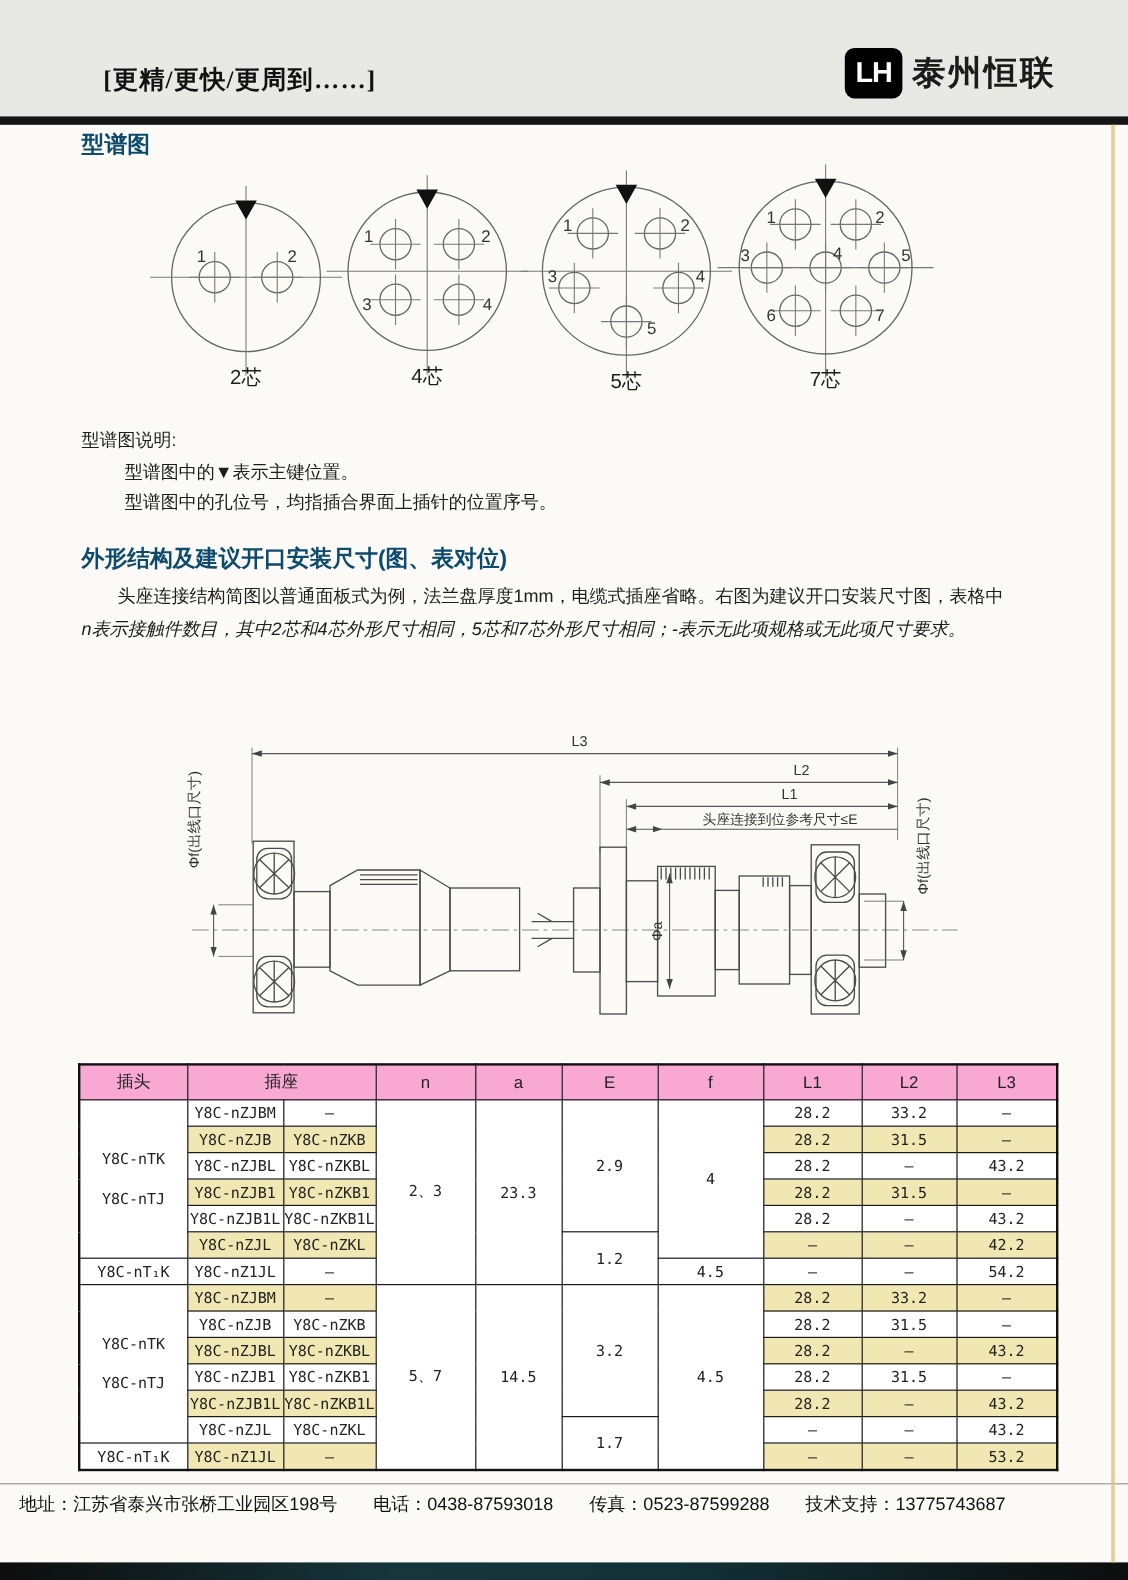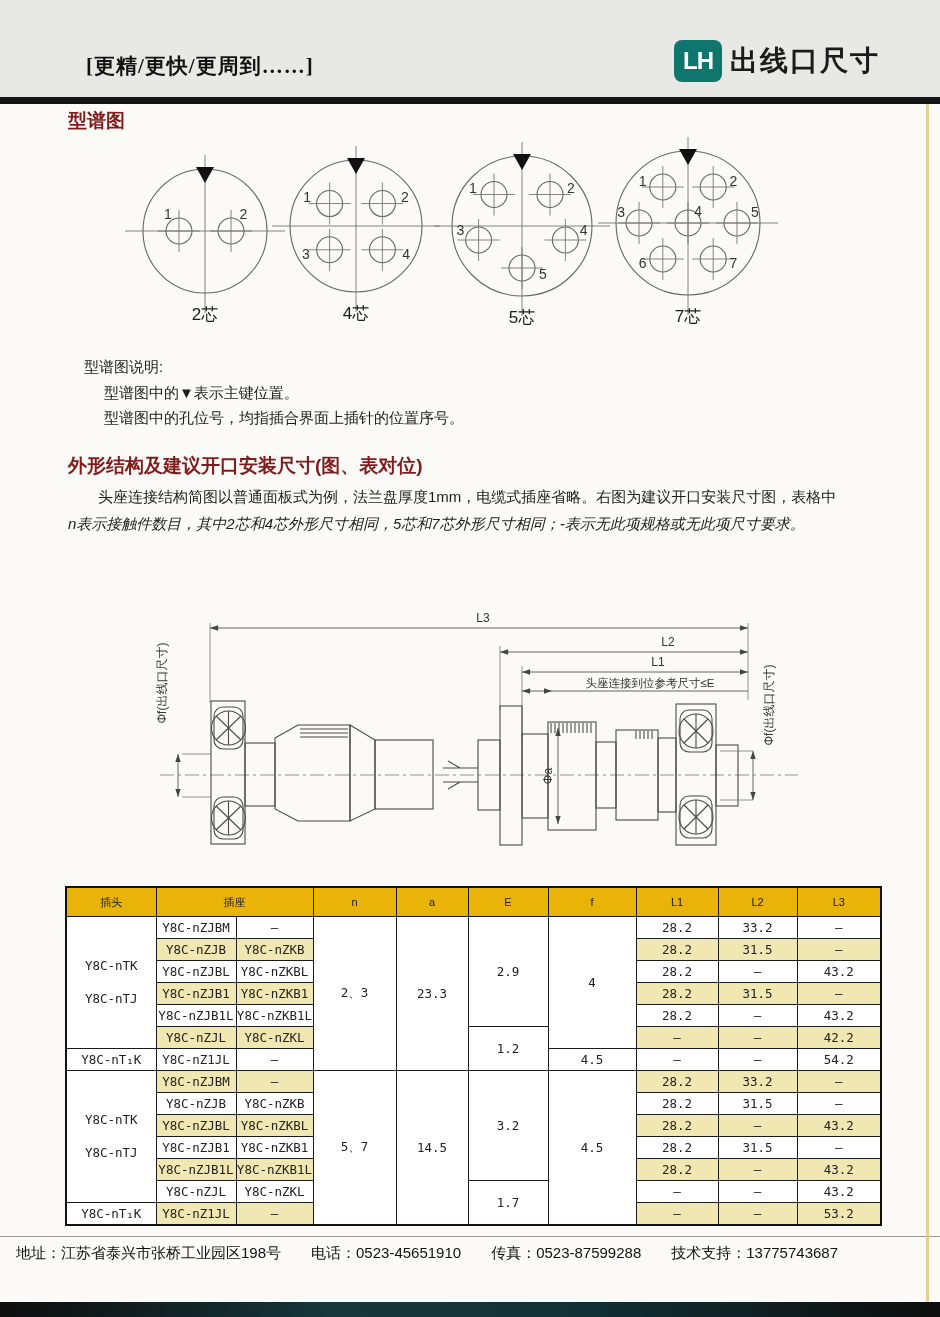--- a/index.html
+++ b/index.html
@@ -7,76 +7,76 @@
     width:940px;height:1317px;position:relative;overflow:hidden;
     background:#fbfaf6;
     font-family:"Liberation Sans","DejaVu Sans",sans-serif;
     color:#222;
   }
   
   .page-header{position:absolute;left:0;top:0;width:940px;height:97px;background:#e8e8e4;}
   .slogan{position:absolute;left:86px;top:52px;font-family:"Liberation Serif","DejaVu Serif",serif;
           font-size:21px;font-weight:bold;color:#111;letter-spacing:1px;}
   .logo{position:absolute;right:60px;top:40px;display:flex;align-items:center;gap:8px;}
-  .logo-mark{width:48px;height:42px;background:#0f766e;border-radius:8px 8px 8px 8px;
+  .logo-mark{width:48px;height:42px;background:#000000;border-radius:8px 8px 8px 8px;
              color:#fff;font-weight:bold;font-size:24px;display:flex;align-items:center;justify-content:center;
              letter-spacing:-1px;}
   .logo-text{font-size:28px;font-weight:bold;color:#1b1b1b;letter-spacing:2px;}
   .black-bar{position:absolute;left:0;top:97px;width:940px;height:7px;background:#151515;}
   
-  .sec-title{position:absolute;font-size:19px;font-weight:bold;color:#7f1d1d;}
+  .sec-title{position:absolute;font-size:19px;font-weight:bold;color:#0c4a6e;}
   #title1{left:68px;top:108px;}
   #title2{left:68px;top:453px;}
   
   .diagram{position:absolute;width:190px;height:212px;}
   #diagbox0{left:110px;top:136px;}
   #diagbox1{left:261px;top:131px;}
   #diagbox2{left:427px;top:131px;}
   #diagbox3{left:593px;top:128px;}
   
   .note-line{position:absolute;font-size:15px;color:#1c1c1c;}
-  #note0{left:68px;top:358px;margin-left:16px;}
+  #note0{left:68px;top:358px;}
   #note1{left:104px;top:384px;}
   #note2{left:104px;top:409px;}
   .para-line{position:absolute;left:68px;width:845px;font-size:15px;color:#1c1c1c;}
   #para0{top:488px;text-indent:30px;}
   #para1{top:515px;font-style:italic;}
   
   #drawing{position:absolute;left:148px;top:588px;}
   #drawing .part{fill:none;stroke:#4a4a4a;stroke-width:1.1;}
   #drawing .dim{stroke:#555;stroke-width:0.9;fill:none;}
   #drawing .ext{stroke:#777;stroke-width:0.8;}
   #drawing .cl{stroke:#888;stroke-width:0.9;stroke-dasharray:14 4 3 4;}
   #drawing text{fill:#333;font-size:12px;font-family:"Liberation Sans","DejaVu Sans",sans-serif;}
   #drawing .cnote{font-size:11.5px;}
   
   #spec-table{position:absolute;left:65px;top:886px;border-collapse:collapse;table-layout:fixed;
               background:#fff;font-size:12.5px;}
   #spec-table th,#spec-table td{border:1px solid #1a1a1a;text-align:center;vertical-align:middle;
               padding:0;height:21px;font-family:"DejaVu Sans Mono","Liberation Mono",monospace;}
-  #spec-table th{background:#eab308;font-family:"Liberation Sans","DejaVu Sans",sans-serif;
-              font-weight:normal;font-size:11px;height:28px;}
+  #spec-table th{background:#f9a8d4;font-family:"Liberation Sans","DejaVu Sans",sans-serif;
+              font-weight:normal;font-size:14px;height:28px;}
   #spec-table{border:2px solid #111;}
   #spec-table td.plug{white-space:pre-line;line-height:2.6;font-size:12.5px;}
   #spec-table tr.yrow td:not(.plug):not(.mid):not(.plug1){background:#f0e7b2;}
   
   .footer-rule{position:absolute;left:0;top:1236px;width:940px;height:1px;background:#9a9a96;}
   .footer{position:absolute;left:16px;top:1244px;display:flex;gap:30px;font-size:15px;font-weight:normal;color:#111;}
   .bottom-bar{position:absolute;left:0;top:1302px;width:940px;height:15px;
               background:linear-gradient(90deg,#0d0d0d 0%,#16363c 35%,#123238 60%,#0d0d0d 100%);}
   .scan-edge{position:absolute;left:926px;top:104px;width:3px;height:1198px;background:#dcc57f;opacity:.8;}
 </style>
 </head>
 <body>
 
 <div class="page-header">
   <div class="slogan">[更精/更快/更周到……]</div>
   <div class="logo">
     <div class="logo-mark">LH</div>
-    <div class="logo-text">出线口尺寸</div>
+    <div class="logo-text">泰州恒联</div>
   </div>
 </div>
 <div class="black-bar"></div>
 
 <div class="sec-title" id="title1">型谱图</div>
 
 <div class="diagram" id="diagbox0"><svg id="diag0" width="190" height="212">
       <line x1="15" y1="95" x2="175" y2="95" stroke="#777" stroke-width="0.9"></line>
       <line x1="95" y1="19" x2="95" y2="177" stroke="#777" stroke-width="0.9"></line>
       <circle cx="95" cy="95" r="62" fill="none" stroke="#666" stroke-width="1.1"></circle>
@@ -403,18 +403,18 @@
         <td>–</td>
         <td>–</td>
         <td>53.2</td>
       </tr>
     </tbody>
   </table>
 
 <div class="footer-rule"></div>
 <div class="footer">
   <span>地址：江苏省泰兴市张桥工业园区198号</span>
-  <span>电话：0523-45651910</span>
+  <span>电话：0438-87593018</span>
   <span>传真：0523-87599288</span>
   <span>技术支持：13775743687</span>
 </div>
 <div class="bottom-bar"></div>
 <div class="scan-edge"></div>
 
 </body></html>

